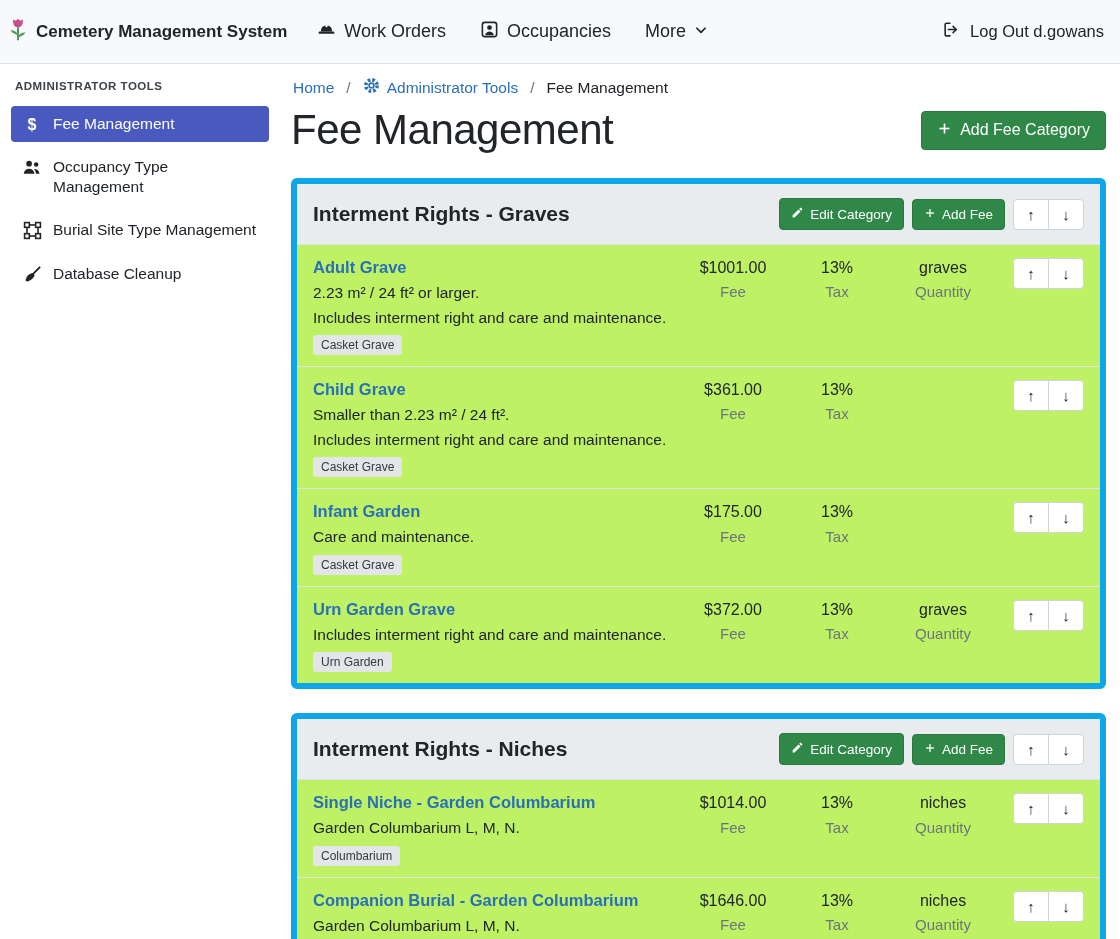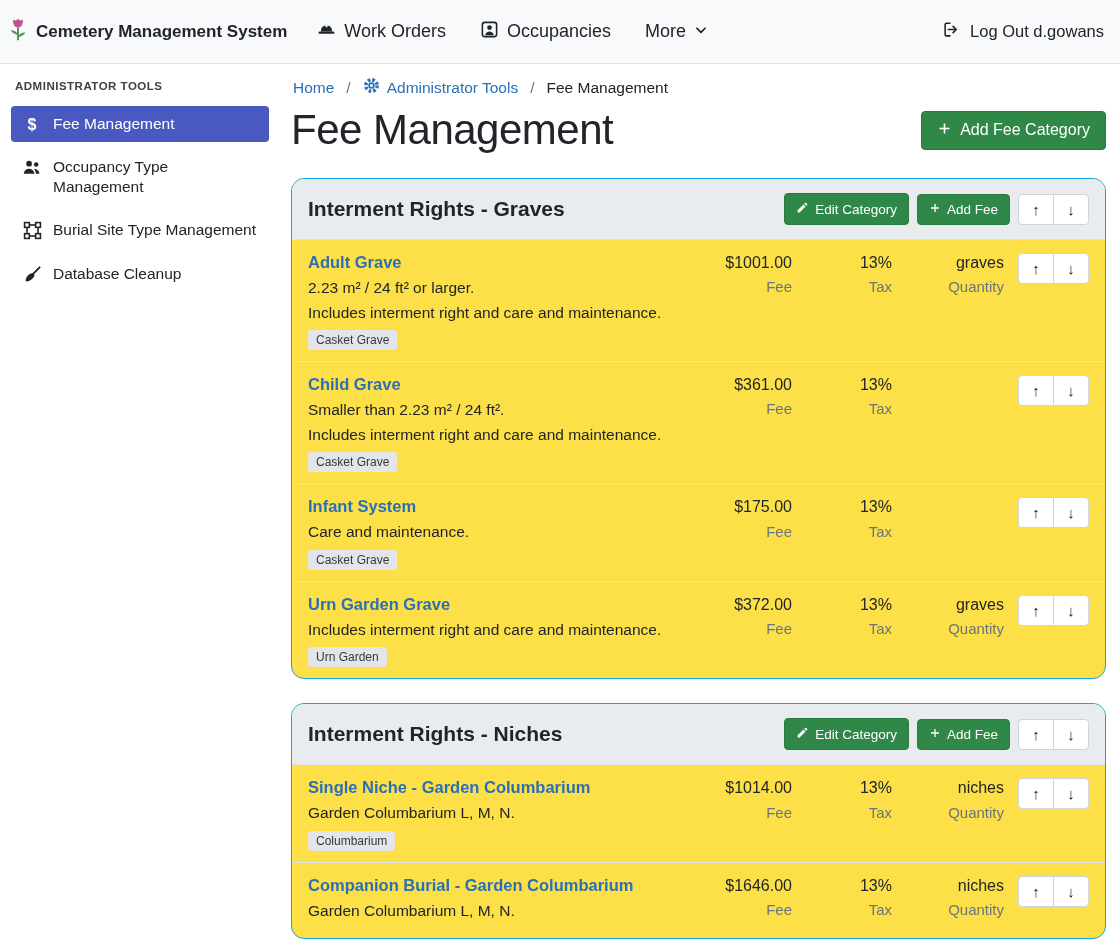--- a/index.html
+++ b/index.html
@@ -41,42 +41,42 @@
 
   
   .title-row{display:flex;align-items:center;justify-content:space-between;margin-top:8px}
   .page-title{font-size:42px;font-weight:400;letter-spacing:-.5px}
   .btn-green{background:#2f8748;color:#fff;border:1px solid #2a7a40;border-radius:4px;
              display:inline-flex;align-items:center;gap:8px;cursor:pointer}
   .btn-add-category{font-size:16px;padding:9px 15px}
   .btn-sm{font-size:13.5px;padding:7px 11px;gap:6px}
 
   
-  .card{border:1px solid #0ea5e9;border-radius:13px;margin-top:24px;background:#fde047;overflow:hidden}
+  .card{border:6px solid #0ea5e9;border-radius:6px;margin-top:24px;background:#bef264;overflow:hidden}
   .card-header{background:#e9ecef;border-bottom:1px solid #dee2e6;padding:14px 16px;
                display:flex;align-items:center;justify-content:space-between}
   .card-title{font-size:21px;font-weight:700}
   .header-actions{display:flex;align-items:center;gap:8px}
   .btn-group{display:flex}
   .btn-arrow{width:36px;height:31px;background:#fff;border:1px solid #ced4da;color:#212529;
              font-size:15px;display:flex;align-items:center;justify-content:center;cursor:pointer}
   .btn-group .btn-arrow:first-child{border-radius:4px 0 0 4px}
   .btn-group .btn-arrow:last-child{border-radius:0 4px 4px 0;margin-left:-1px}
 
   
   .fee-row{display:flex;align-items:flex-start;padding:13px 16px 11px}
   .fee-row + .fee-row{border-top:1px solid #dee2e6}
   .fee-left{flex:1;min-width:0;padding-right:10px}
   .fee-name{display:inline-block;font-size:16.5px;font-weight:700;color:#2a6fb8;
             line-height:1.15;margin-bottom:7px;cursor:pointer;text-decoration:none}
   .fee-desc{font-size:15.5px;line-height:1.2;color:#212529;margin-bottom:6px}
   .fee-desc:empty{display:none}
   .badge{display:inline-block;background:#e3e5e8;color:#343a40;font-size:12px;
          padding:3px 8px;border-radius:3px;margin-top:2px}
-  .fee-col{flex-shrink:0;text-align:right}
+  .fee-col{flex-shrink:0;text-align:center}
   .col-fee{width:108px}
   .col-tax{width:100px}
   .col-qty{width:112px}
   .col-value{font-size:16px;line-height:1.2}
   .col-label{font-size:15px;color:#6c757d;margin-top:7px;line-height:1.1}
   .fee-arrows{margin-left:14px}
 </style>
 </head>
 <body>
 
@@ -289,21 +289,21 @@
           <div class="col-label"></div>
         </div>
         <div class="btn-group fee-arrows">
           <button class="btn-arrow">↑</button>
           <button class="btn-arrow">↓</button>
         </div>
       </div>
 
       <div class="fee-row">
         <div class="fee-left">
-          <a class="fee-name">Infant System</a>
+          <a class="fee-name">Infant Garden</a>
           <div class="fee-desc">Care and maintenance.</div>
           <span class="badge">Casket Grave</span>
         </div>
         <div class="fee-col col-fee">
           <div class="col-value">$175.00</div>
           <div class="col-label">Fee</div>
         </div>
         <div class="fee-col col-tax">
           <div class="col-value">13%</div>
           <div class="col-label">Tax</div>

